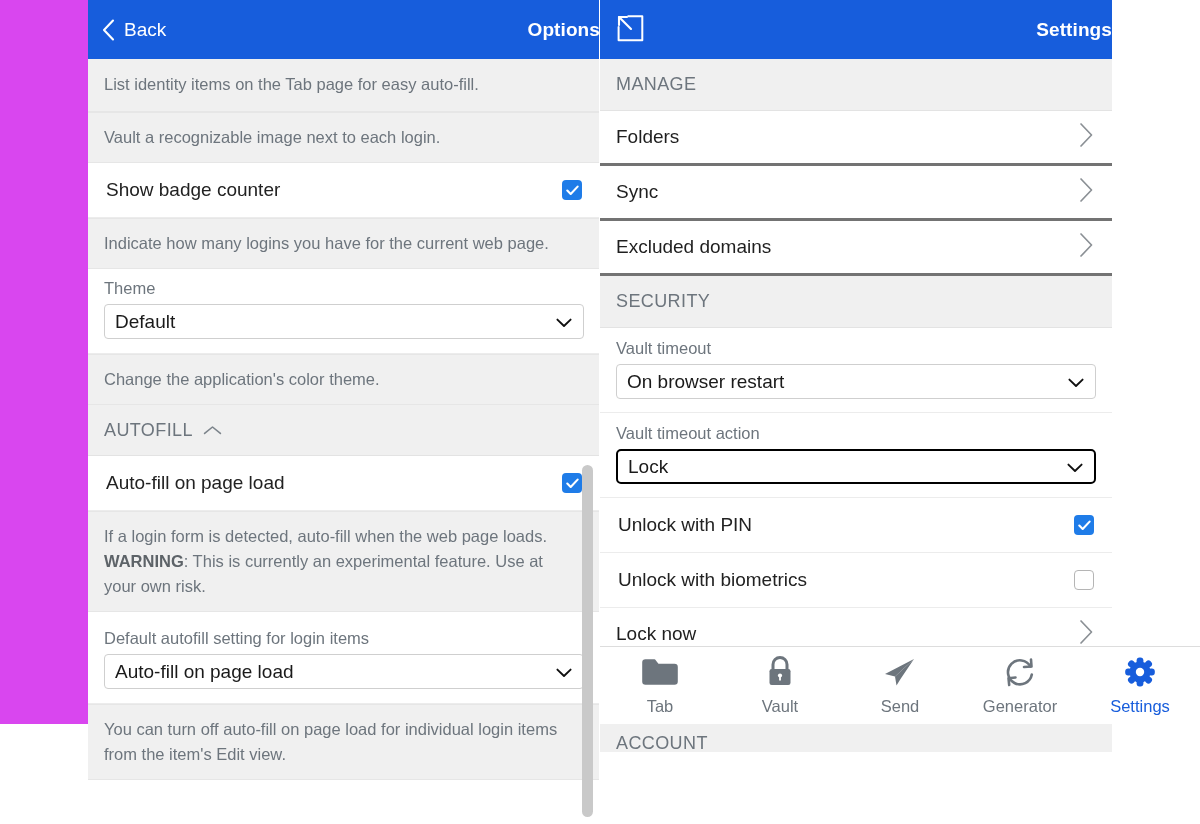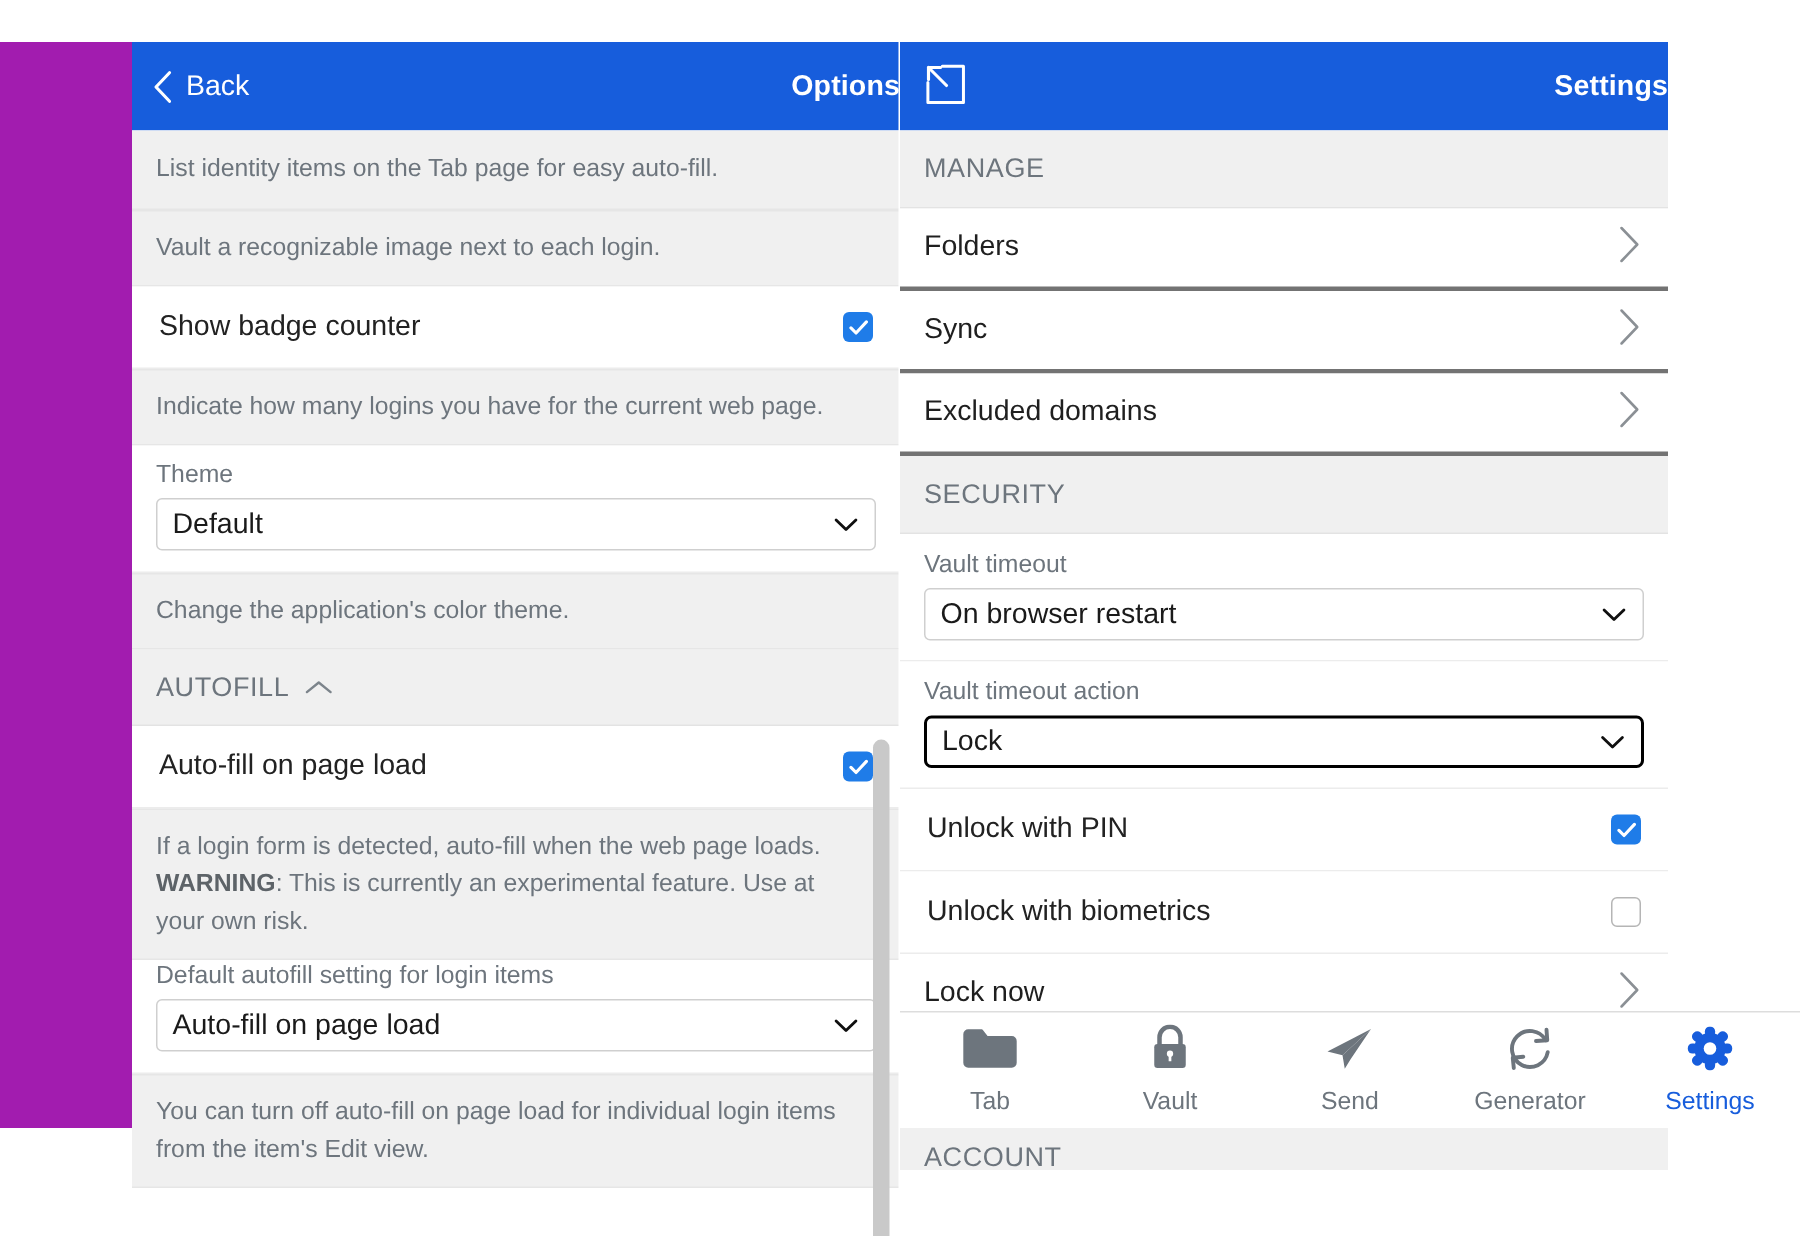--- a/index.html
+++ b/index.html
@@ -9,22 +9,21 @@
     height: 824px;
     overflow: hidden;
     background: #ffffff;
     font-family: "Liberation Sans", sans-serif;
   }
 
   #app {
     position: relative;
     width: 1200px;
     height: 724px;
-    background: #a21caf;
-    margin-top: 28px;
+    background: #d946ef;
   }
 
   
   .panel-left {
     position: absolute;
     left: 88px;
     top: 0;
     width: 512px;
     height: 824px;
     background: #ffffff;
@@ -341,21 +340,21 @@
           <svg width="13" height="11" viewBox="0 0 13 11" fill="none">
               <path d="M1.3 5.6 L4.7 9 L11.6 1.6" stroke="#fff" stroke-width="2.1" stroke-linecap="round" stroke-linejoin="round"></path>
             </svg>
         </span>
       </div>
 
       <div class="help" style="padding-right:24px;">
         <span>If a login form is detected, auto-fill when the web page loads. </span><b>WARNING</b><span>: This is currently an experimental feature. Use at your own risk.</span>
       </div>
 
-      <div class="field" style="padding-top:1px;padding-bottom:14px;">
+      <div class="field" style="padding-top:17px;padding-bottom:14px;">
         <div class="field-label">Default autofill setting for login items</div>
         <div class="select">
           <span>Auto-fill on page load</span>
           <span class="caret">
             <svg width="16" height="10" viewBox="0 0 16 10" fill="none">
                 <path d="M1.4 1.6 L8 8 L14.6 1.6" stroke="#101010" stroke-width="1.9" stroke-linecap="round" stroke-linejoin="round"></path>
               </svg>
           </span>
         </div>
       </div>

